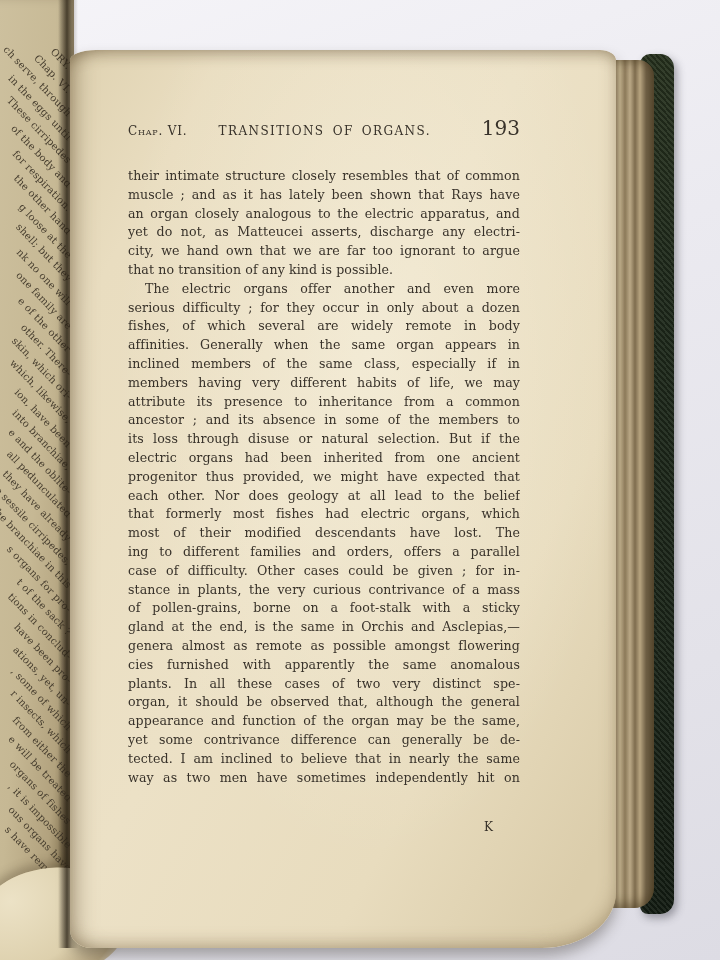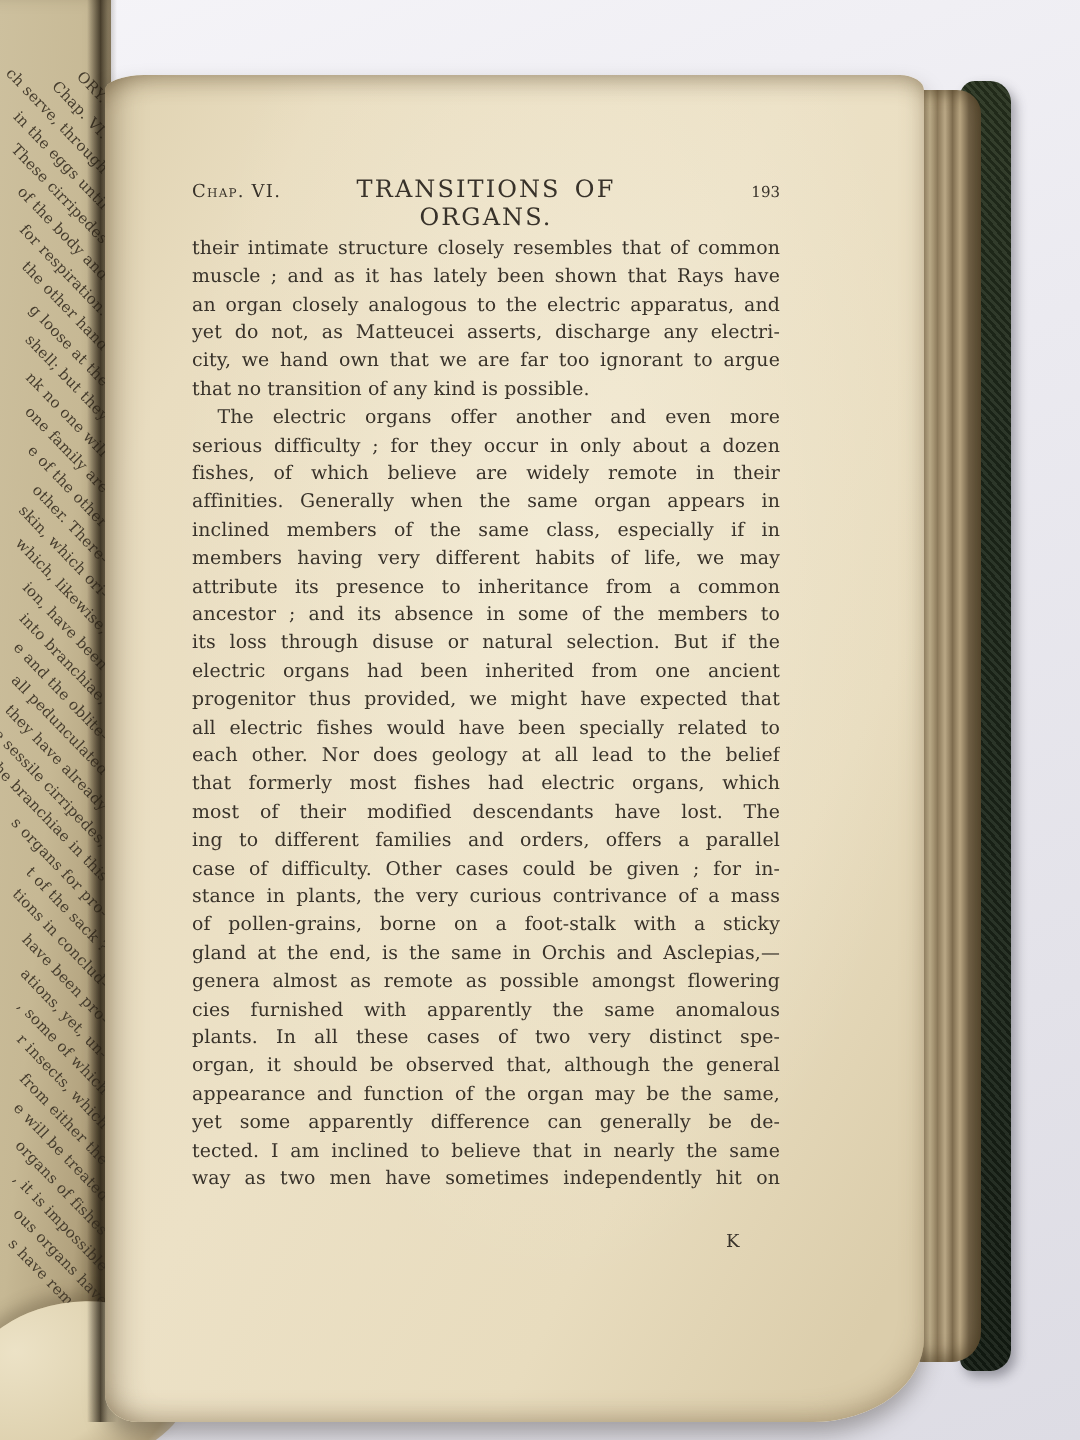--- a/index.html
+++ b/index.html
@@ -81,28 +81,28 @@
   .page-header {
     position: absolute; left: 58px; top: 66px; width: 392px;
     display: flex; align-items: baseline;
     color: #38322a;
   }
   .chapter-label {
     flex: 1; text-align: left;
     font-variant: small-caps; font-size: 12px; letter-spacing: 0.8px;
   }
   .running-title {
-    flex: 2.4; text-align: center;
-    font-size: 16px; letter-spacing: 1.4px; word-spacing: 3px;
-  }
-  .page-number { flex: 1; text-align: right; font-size: 10px; }
+    flex: 2.4; text-align: right;
+    font-size: 12px; letter-spacing: 1.4px; word-spacing: 3px;
+  }
+  .page-number { flex: 1; text-align: right; font-size: 20px; }
 
   
   .body-text {
-    position: absolute; left: 58px; top: 106px; width: 392px;
+    position: absolute; left: 58px; top: 117px; width: 392px;
     color: #38322a; font-size: 12.6px; line-height: 18.8px;
     letter-spacing: 0.1px;
   }
   .tline { text-align: justify; text-align-last: justify; height: 18.8px; overflow: hidden; }
   .tline.lastline { text-align-last: left; }
   .tline.indent { text-indent: 17px; }
 
   .signature-mark {
     position: absolute; left: 58px; top: 770px; width: 392px;
     font-size: 12px; color: #38322a; padding-left: 356px; box-sizing: border-box;
@@ -166,42 +166,41 @@
   <div class="body-text">
 
   <div class="tline">their intimate structure closely resembles that of common</div>
       <div class="tline">muscle ; and as it has lately been shown that Rays have</div>
       <div class="tline">an organ closely analogous to the electric apparatus, and</div>
       <div class="tline">yet do not, as Matteucei asserts, discharge any electri-</div>
       <div class="tline">city, we hand own that we are far too ignorant to argue</div>
       <div class="tline lastline">that no transition of any kind is possible.</div>
       <div class="tline indent">The electric organs offer another and even more</div>
       <div class="tline">serious difficulty ; for they occur in only about a dozen</div>
-      <div class="tline">fishes, of which believe are widely remote in their</div>
+      <div class="tline">fishes, of which several are widely remote in body</div>
       <div class="tline">affinities.  Generally when the same organ appears in</div>
       <div class="tline">inclined members of the same class, especially if in</div>
       <div class="tline">members having very different habits of life, we may</div>
       <div class="tline">attribute its presence to inheritance from a common</div>
       <div class="tline">ancestor ; and its absence in some of the members to</div>
       <div class="tline">its loss through disuse or natural selection.  But if the</div>
       <div class="tline">electric organs had been inherited from one ancient</div>
       <div class="tline">progenitor thus provided, we might have expected that</div>
-      <div class="tline">all electric fishes would have been specially related to</div>
       <div class="tline">each other.  Nor does geology at all lead to the belief</div>
       <div class="tline">that formerly most fishes had electric organs, which</div>
       <div class="tline">most of their modified descendants have lost.  The</div>
       <div class="tline">ing to different families and orders, offers a parallel</div>
       <div class="tline">case of difficulty.  Other cases could be given ; for in-</div>
       <div class="tline">stance in plants, the very curious contrivance of a mass</div>
       <div class="tline">of pollen-grains, borne on a foot-stalk with a sticky</div>
       <div class="tline">gland at the end, is the same in Orchis and Asclepias,—</div>
       <div class="tline">genera almost as remote as possible amongst flowering</div>
       <div class="tline">cies furnished with apparently the same anomalous</div>
       <div class="tline">plants.  In all these cases of two very distinct spe-</div>
       <div class="tline">organ, it should be observed that, although the general</div>
       <div class="tline">appearance and function of the organ may be the same,</div>
-      <div class="tline">yet some apparently difference can generally be de-</div>
+      <div class="tline">yet some contrivance difference can generally be de-</div>
       <div class="tline">tected.  I am inclined to believe that in nearly the same</div>
       <div class="tline">way as two men have sometimes independently hit on</div>
     </div>
 
   <div class="signature-mark">K</div>
 </div>
 
 </body></html>

